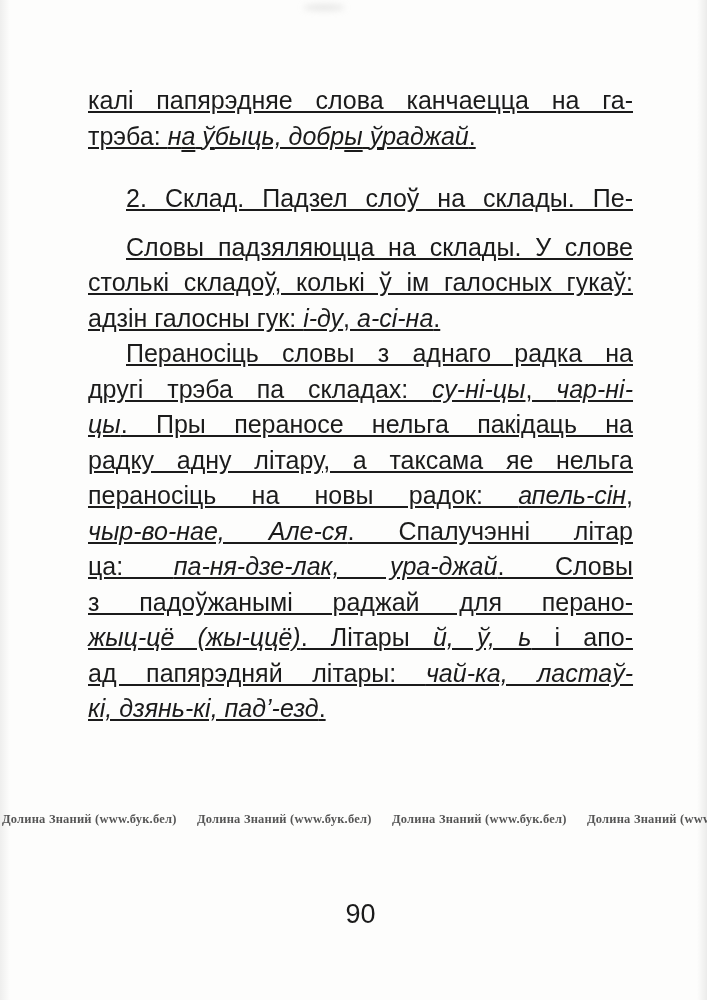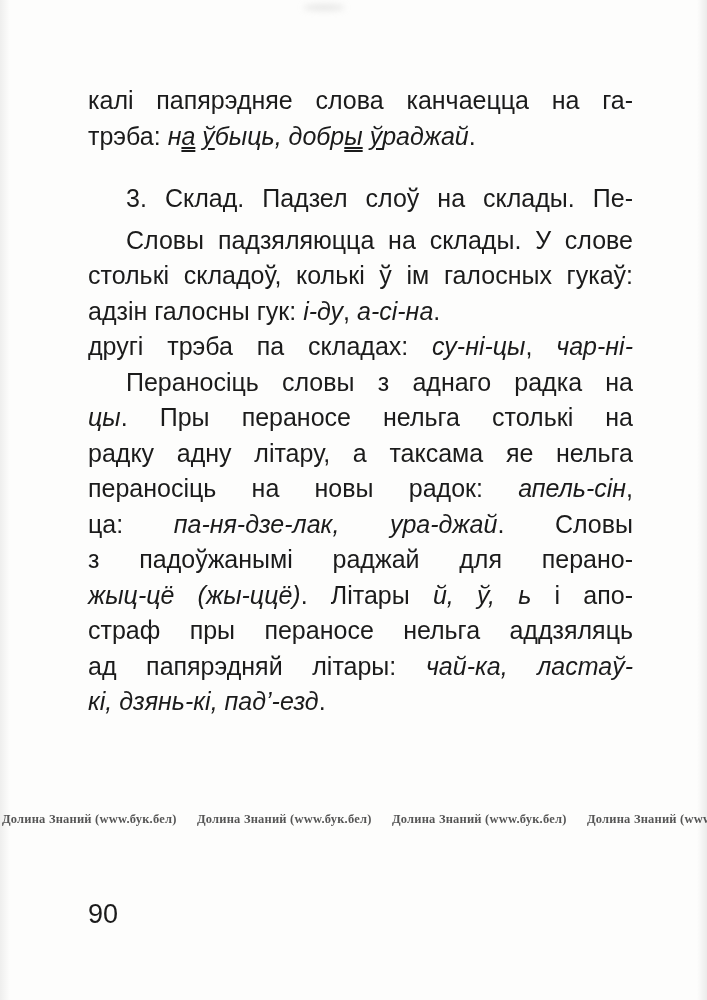--- a/index.html
+++ b/index.html
@@ -32,21 +32,21 @@
     background: rgba(185,185,185,0.30); border-radius: 50%; filter: blur(3px);
   }
 
   .text-column {
     position: absolute;
     left: 88px; top: 83px; width: 545px;
     font-size: 25px;
     line-height: 35.5px;
     z-index: 2;
   }
-  .para { margin: 0; }
+  .para { margin: 0; text-decoration: underline; }
   .line { min-height: 35.5px; }
   .line.just { text-align: justify; text-align-last: justify; }
   .line.indent { text-indent: 38px; }
   .it { font-style: italic; }
   .u-s {
     text-decoration-line: underline;
     text-decoration-thickness: 2px;
     text-underline-offset: 3px;
   }
   .u-d {
@@ -67,54 +67,54 @@
     font-family: "Liberation Serif", serif;
     font-size: 12.5px;
     font-weight: bold;
     color: rgba(42,42,42,0.80);
     letter-spacing: 0.2px;
   }
 
   .page-number {
     position: absolute;
     left: 88px; top: 899px; width: 545px;
-    text-align: left;
+    text-align: center;
     font-size: 27px;
     z-index: 2;
   }
 </style>
 </head>
 <body>
 
 <div class="page">
   <div class="smudge"></div>
 
   <div class="text-column">
       <div class="para">
         <div class="line just"><span>калі папярэдняе слова канчаецца на га-</span></div>
         <div class="line"><span>трэба: </span><span class="it">н</span><span class="it u-d">а</span><span> </span><span class="it u-s">ў</span><span class="it">быць, добр</span><span class="it u-d">ы</span><span> </span><span class="it u-s">ў</span><span class="it">раджай</span><span>.</span></div>
       </div>
       <div class="para" style="margin-top: 27px;">
-        <div class="line just indent"><span>3. Склад. Падзел слоў на склады. Пе-</span></div>
+        <div class="line just indent"><span>2. Склад. Падзел слоў на склады. Пе-</span></div>
       </div>
-      <div class="para" style="margin-top: 6px;">
+      <div class="para" style="margin-top: 13px;">
         <div class="line just indent"><span>Словы падзяляюцца на склады. У слове</span></div>
         <div class="line just"><span>столькі складоў, колькі ў ім галосных гукаў:</span></div>
         <div class="line"><span>адзін галосны гук: </span><span class="it">і-ду</span><span>, </span><span class="it">а-сі-на</span><span>.</span></div>
       </div>
       <div class="para">
+        <div class="line just indent"><span>Пераносіць словы з аднаго радка на</span></div>
         <div class="line just"><span>другі трэба па складах: </span><span class="it">су-ні-цы</span><span>, </span><span class="it">чар-ні-</span></div>
-        <div class="line just indent"><span>Пераносіць словы з аднаго радка на</span></div>
-        <div class="line just"><span class="it">цы</span><span>. Пры пераносе нельга столькі на</span></div>
+        <div class="line just"><span class="it">цы</span><span>. Пры пераносе нельга пакідаць на</span></div>
         <div class="line just"><span>радку адну літару, а таксама яе нельга</span></div>
         <div class="line just"><span>пераносіць на новы радок: </span><span class="it">апель-сін</span><span>,</span></div>
+        <div class="line just"><span class="it">чыр-во-нае, Але-ся</span><span>. Спалучэнні літар</span></div>
         <div class="line just"><span>ца: </span><span class="it">па-ня-дзе-лак, ура-джай</span><span>. Словы</span></div>
         <div class="line just"><span>з падоўжанымі раджай для перано-</span></div>
         <div class="line just"><span class="it">жыц-цё (жы-ццё)</span><span>. Літары </span><span class="it">й, ў, ь</span><span> і апо-</span></div>
-        <div class="line just"><span>страф пры пераносе нельга аддзяляць</span></div>
         <div class="line just"><span>ад папярэдняй літары: </span><span class="it">чай-ка, ластаў-</span></div>
         <div class="line"><span class="it">кі, дзянь-кі, пад’-езд</span><span>.</span></div>
       </div>
     </div>
 
   <div class="watermark-row">
       <span class="wm">Долина Знаний (www.бук.бел)</span>
       <span class="wm">Долина Знаний (www.бук.бел)</span>
       <span class="wm">Долина Знаний (www.бук.бел)</span>
       <span class="wm">Долина Знаний (www.бук.бел)</span>

